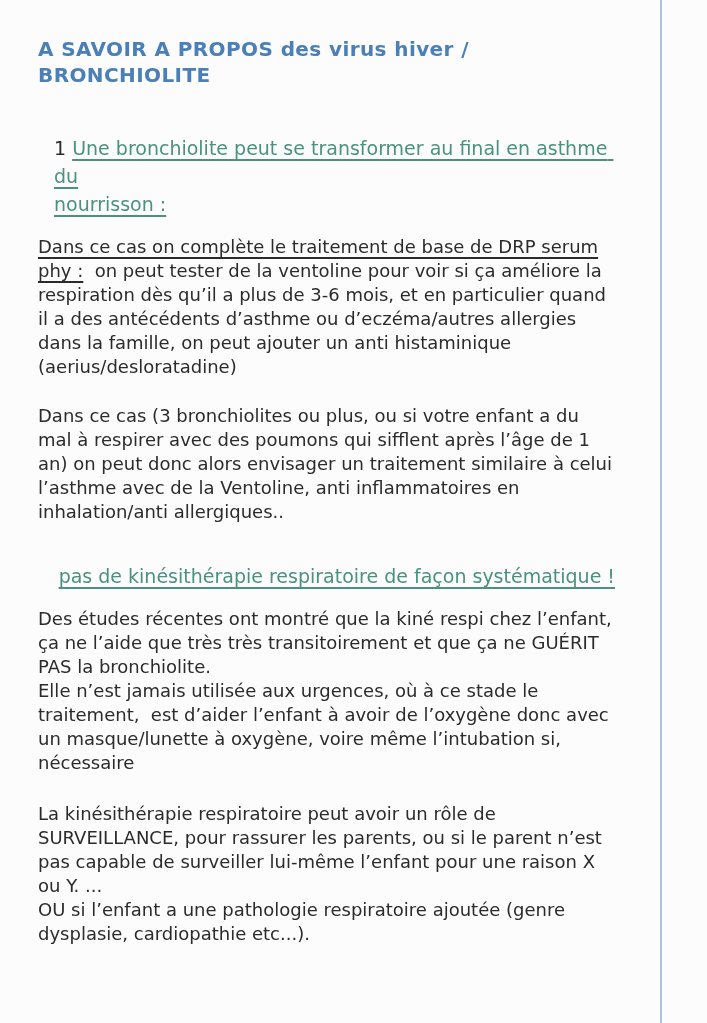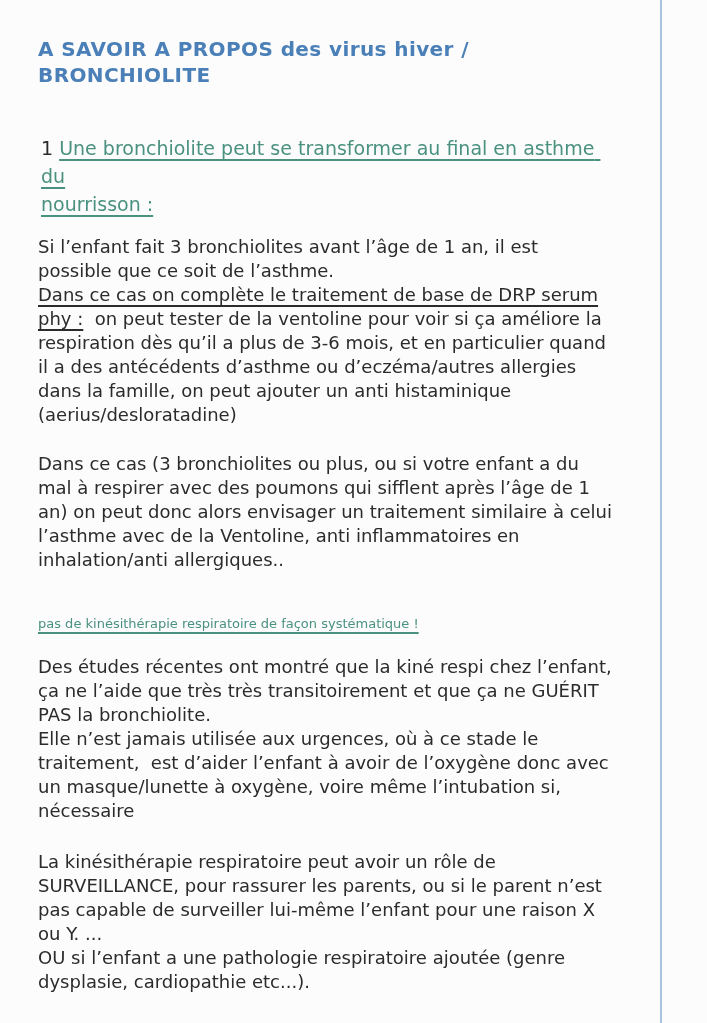--- a/index.html
+++ b/index.html
@@ -30,35 +30,36 @@
     font-weight: bold;
     letter-spacing: 0.4px;
     color: var(--title-blue);
     margin: 0 0 46px 0;
   }
   h2.section-heading {
     font-size: 19px;
     line-height: 28px;
     font-weight: normal;
     color: var(--body-text);
-    margin: 0 0 17px 3px;
+    margin: 0 0 17px 16px;
   }
   h2.section-heading.gap-after-para { margin-bottom: 22px; }
   .teal-underline {
     color: var(--heading-teal);
     text-decoration: underline;
     text-decoration-color: var(--heading-teal);
     text-decoration-thickness: 1.5px;
     text-underline-offset: 4px;
   }
   h3.sub-heading {
-    font-size: 13px;
+    font-size: 19px;
     line-height: 28px;
     font-weight: normal;
     margin: 0 0 17px 0;
+    text-align: right;
   }
   p.body-para {
     font-size: 18px;
     line-height: 24px;
     margin: 0 0 25px 0;
     width: 672px;
   }
   p.body-para.gap-large { margin-bottom: 38px; }
   p.body-para.gap-medium { margin-bottom: 27px; }
   p.body-para.last { margin-bottom: 0; }
@@ -82,23 +83,21 @@
 
 <div class="scan-line"></div>
 
 <div class="page">
 
   <h1 class="doc-title">A SAVOIR A PROPOS des virus hiver / BRONCHIOLITE</h1>
 
   <h2 class="section-heading pre"><span>1 </span><span class="teal-underline pre">Une bronchiolite peut se transformer au final en asthme du
 nourrisson :</span></h2>
 
-  <p class="body-para pre"><span>Si l’enfant fait 3 bronchiolites avant l’âge de 1 an, il est
-possible que ce soit de l’asthme.
-</span><span class="dark-underline">Dans ce cas on complète le traitement de base de DRP serum
+  <p class="body-para pre"><span class="dark-underline">Dans ce cas on complète le traitement de base de DRP serum
 phy :</span><span>  on peut tester de la ventoline pour voir si ça améliore la
 respiration dès qu’il a plus de 3-6 mois, et en particulier quand
 il a des antécédents d’asthme ou d’eczéma/autres allergies
 dans la famille, on peut ajouter un anti histaminique
 (aerius/desloratadine)</span></p>
 
   <p class="body-para gap-large pre">Dans ce cas (3 bronchiolites ou plus, ou si votre enfant a du
 mal à respirer avec des poumons qui sifflent après l’âge de 1
 an) on peut donc alors envisager un traitement similaire à celui
 l’asthme avec de la Ventoline, anti inflammatoires en

